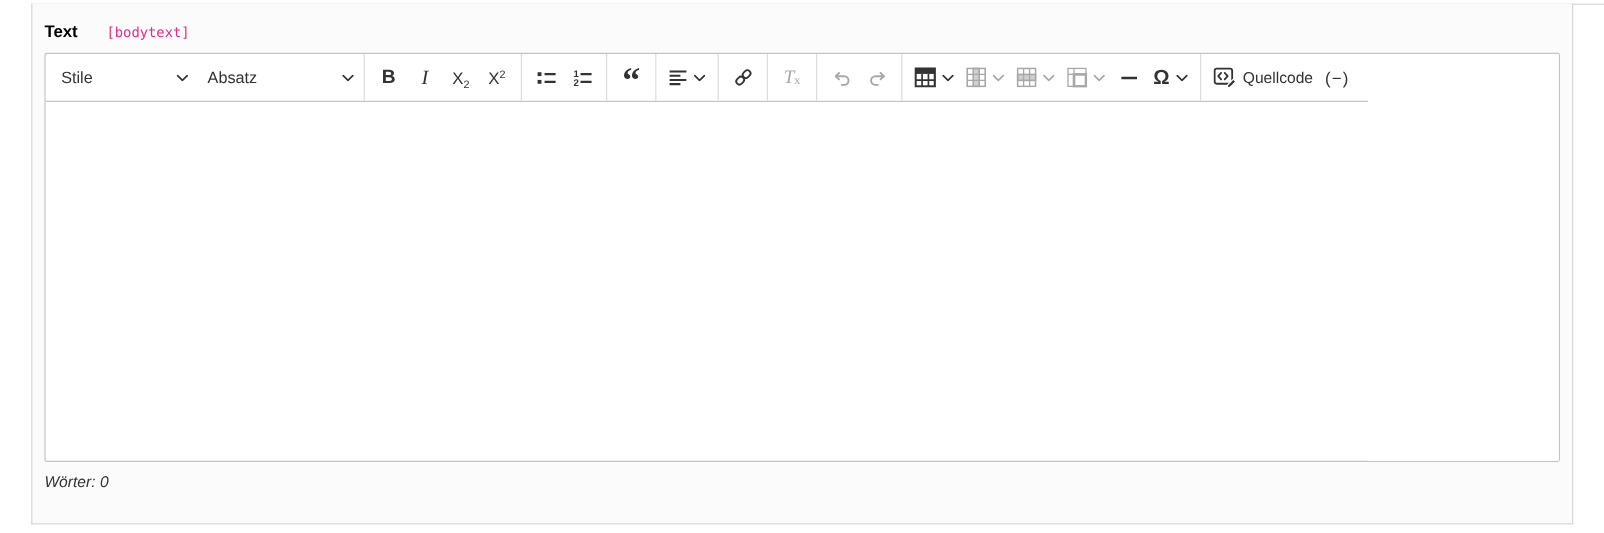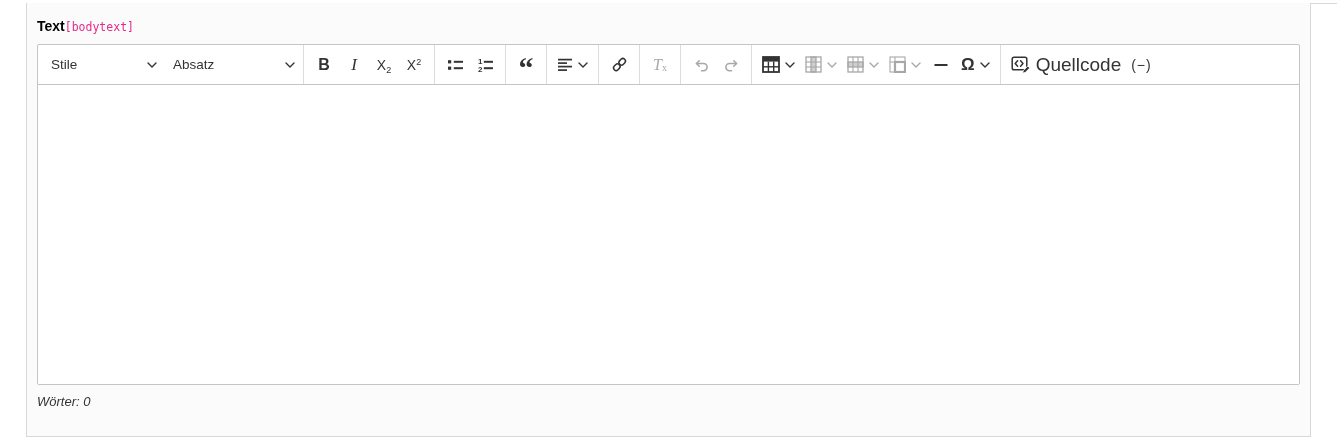--- a/index.html
+++ b/index.html
@@ -23,33 +23,33 @@
     border-top:1px solid var(--panel-border);
   }
   .panel{
     position:absolute;left:26px;top:3px;width:1285px;height:434px;
     background:#fbfbfb;
     border-left:1px solid var(--panel-border);
     border-right:1px solid var(--panel-border);
     border-bottom:1px solid var(--panel-border);
     padding:15px 0 0 10px;
   }
-  .field-label-row{display:flex;align-items:baseline;gap:0;margin-bottom:10px;}
+  .field-label-row{display:flex;align-items:baseline;gap:24px;margin-bottom:10px;}
   .field-label{font-size:14px;font-weight:bold;color:#000;}
   .field-name{
     font-family:"DejaVu Sans Mono",monospace;
     font-size:11.5px;font-weight:normal;
     color:var(--accent-field-name);
   }
   .editor{
     width:1263px;height:341px;
     background:#fff;
     border:1px solid var(--editor-border);
     border-radius:2px;
-    display:flex;flex-direction:column;
+    display:flex;flex-direction:row;
   }
   .toolbar{
     height:40px;flex:0 0 40px;
     border-bottom:1px solid var(--editor-border);
     display:flex;align-items:center;
     padding:0 10px;
   }
   .tb-sep{width:1px;height:100%;background:#dcdcdc;margin:0 5px;flex:0 0 1px;}
   .tb-btn{
     height:30px;min-width:30px;padding:0 5px;
@@ -72,21 +72,21 @@
   .glyph-script .mk-sub{font-size:9px;transform:translateY(3px);display:inline-block;}
   .glyph-script .mk-sup{font-size:9px;transform:translateY(-5px);display:inline-block;}
   .glyph-quote{
     font-family:"Liberation Serif",serif;font-weight:bold;font-size:30px;
     line-height:10px;height:16px;display:inline-block;overflow:visible;
     transform:translateY(6px);
   }
   .glyph-omega{font-size:17px;font-weight:600;}
   .glyph-removefmt{font-family:"Liberation Serif",serif;font-style:italic;font-size:16px;display:inline-flex;align-items:baseline;}
   .glyph-removefmt .mk-x{font-size:10px;font-style:normal;transform:translateY(1px);}
-  .src-label{font-size:19px;color:#333;}
+  .src-label{font-size:13px;color:#333;}
   .softhyphen{font-size:14px;color:#333;letter-spacing:1px;}
   .content-area{
     flex:1 1 auto;background:#fff;outline:none;
     padding:10px 12px;font-size:14px;color:#000;
   }
   .word-count{margin-top:9px;font-size:13px;color:var(--text);font-style:italic;}
   svg{display:block;}
 </style>
 </head>
 <body>

